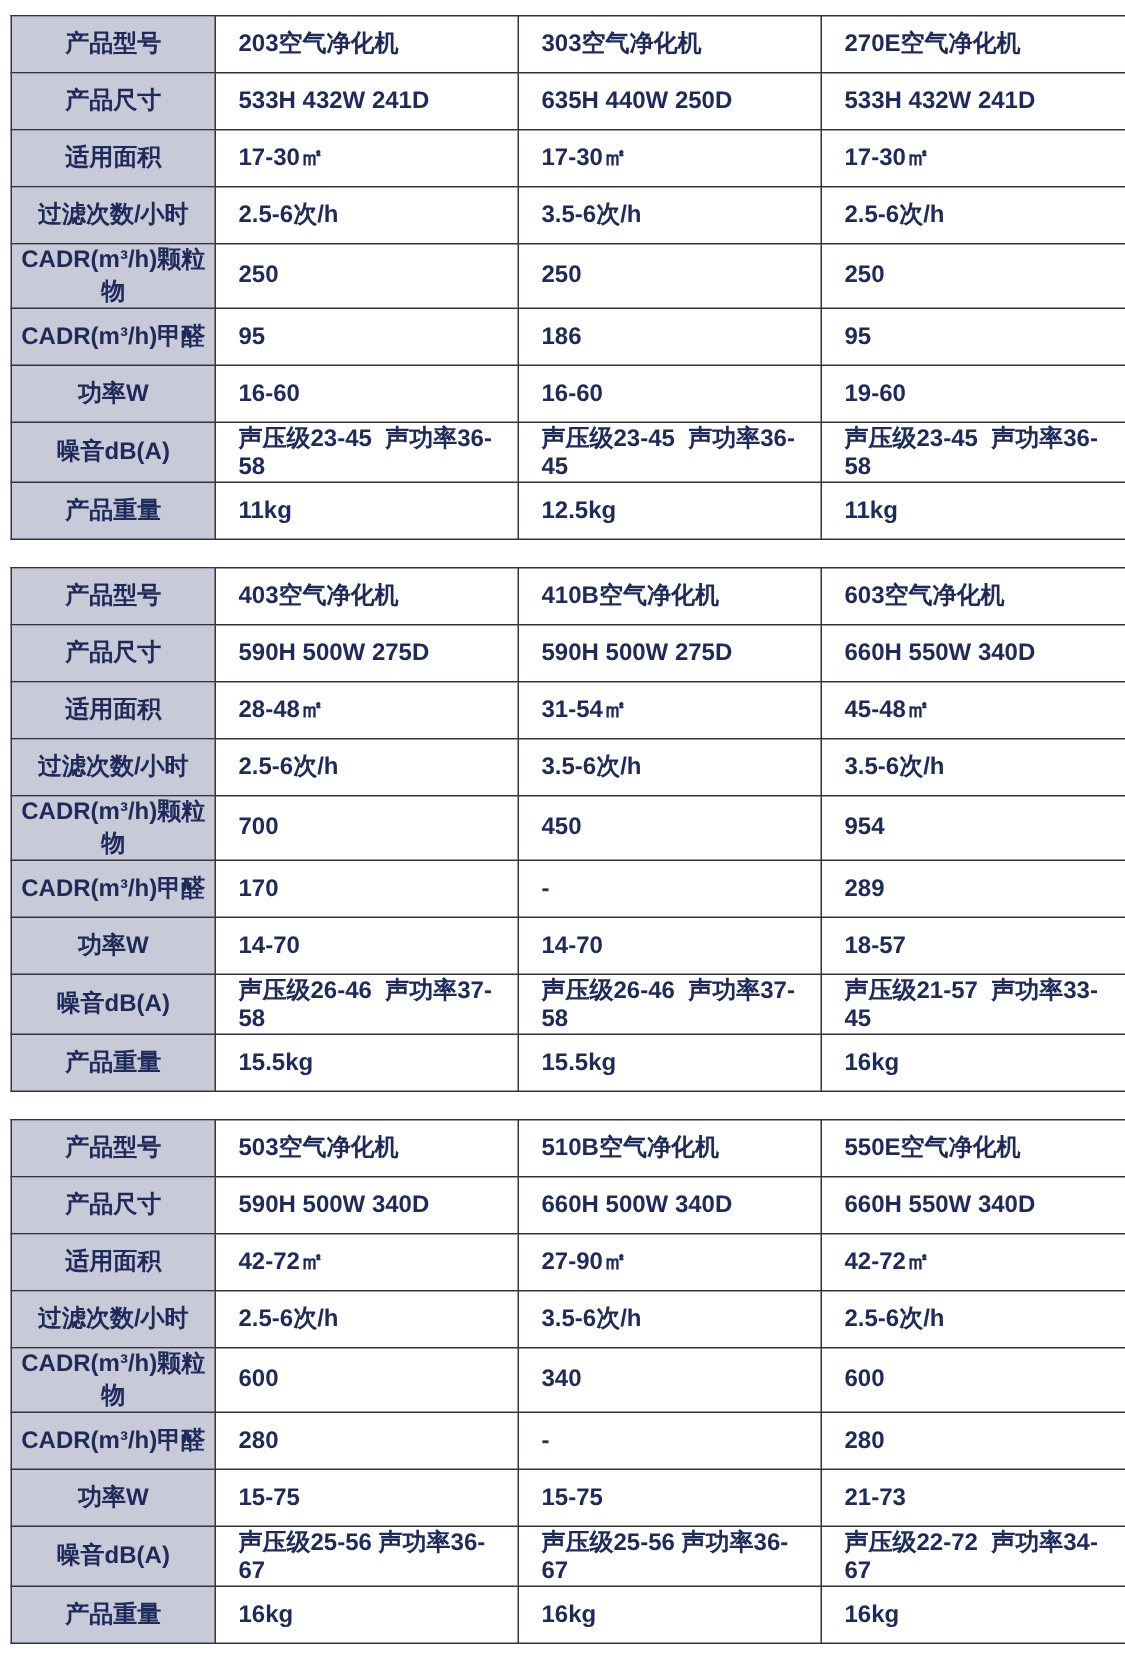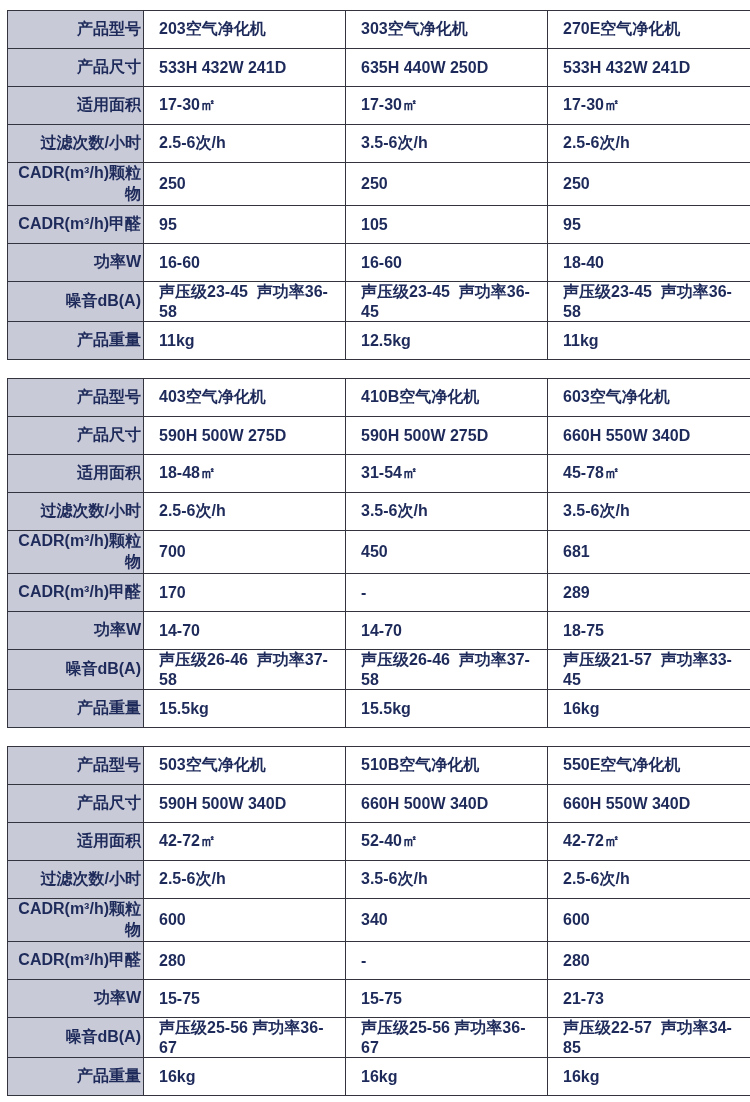--- a/index.html
+++ b/index.html
@@ -18,21 +18,21 @@
   table.spec:last-child { margin-bottom: 0; }
   .spec th, .spec td {
     border: 1.5px solid #33343e;
     height: 37px;
     font-size: 16px;
     font-weight: 600;
     overflow: hidden;
   }
   .spec th {
     background: #c9cad7;
-    text-align: right;
+    text-align: center;
     padding: 0 2px;
     font-weight: 600;
   }
   .spec td {
     background: #ffffff;
     text-align: left;
     padding: 0 4px 0 15px;
     white-space: pre-wrap;
   }
 </style>
@@ -75,28 +75,28 @@
         </tr>
       <tr>
           <th>CADR(m³/h)颗粒物</th>
           <td>250</td>
           <td>250</td>
           <td>250</td>
         </tr>
       <tr>
           <th>CADR(m³/h)甲醛</th>
           <td>95</td>
-          <td>105</td>
+          <td>186</td>
           <td>95</td>
         </tr>
       <tr>
           <th>功率W</th>
           <td>16-60</td>
           <td>16-60</td>
-          <td>18-40</td>
+          <td>19-60</td>
         </tr>
       <tr>
           <th>噪音dB(A)</th>
           <td>声压级23-45  声功率36-58</td>
           <td>声压级23-45  声功率36-45</td>
           <td>声压级23-45  声功率36-58</td>
         </tr>
       <tr>
           <th>产品重量</th>
           <td>11kg</td>
@@ -121,47 +121,47 @@
           <td>603空气净化机</td>
         </tr>
       <tr>
           <th>产品尺寸</th>
           <td>590H 500W 275D</td>
           <td>590H 500W 275D</td>
           <td>660H 550W 340D</td>
         </tr>
       <tr>
           <th>适用面积</th>
-          <td>18-48㎡</td>
+          <td>28-48㎡</td>
           <td>31-54㎡</td>
-          <td>45-78㎡</td>
+          <td>45-48㎡</td>
         </tr>
       <tr>
           <th>过滤次数/小时</th>
           <td>2.5-6次/h</td>
           <td>3.5-6次/h</td>
           <td>3.5-6次/h</td>
         </tr>
       <tr>
           <th>CADR(m³/h)颗粒物</th>
           <td>700</td>
           <td>450</td>
-          <td>681</td>
+          <td>954</td>
         </tr>
       <tr>
           <th>CADR(m³/h)甲醛</th>
           <td>170</td>
           <td>-</td>
           <td>289</td>
         </tr>
       <tr>
           <th>功率W</th>
           <td>14-70</td>
           <td>14-70</td>
-          <td>18-75</td>
+          <td>18-57</td>
         </tr>
       <tr>
           <th>噪音dB(A)</th>
           <td>声压级26-46  声功率37-58</td>
           <td>声压级26-46  声功率37-58</td>
           <td>声压级21-57  声功率33-45</td>
         </tr>
       <tr>
           <th>产品重量</th>
           <td>15.5kg</td>
@@ -187,21 +187,21 @@
         </tr>
       <tr>
           <th>产品尺寸</th>
           <td>590H 500W 340D</td>
           <td>660H 500W 340D</td>
           <td>660H 550W 340D</td>
         </tr>
       <tr>
           <th>适用面积</th>
           <td>42-72㎡</td>
-          <td>52-40㎡</td>
+          <td>27-90㎡</td>
           <td>42-72㎡</td>
         </tr>
       <tr>
           <th>过滤次数/小时</th>
           <td>2.5-6次/h</td>
           <td>3.5-6次/h</td>
           <td>2.5-6次/h</td>
         </tr>
       <tr>
           <th>CADR(m³/h)颗粒物</th>
@@ -218,21 +218,21 @@
       <tr>
           <th>功率W</th>
           <td>15-75</td>
           <td>15-75</td>
           <td>21-73</td>
         </tr>
       <tr>
           <th>噪音dB(A)</th>
           <td>声压级25-56 声功率36-67</td>
           <td>声压级25-56 声功率36-67</td>
-          <td>声压级22-57  声功率34-85</td>
+          <td>声压级22-72  声功率34-67</td>
         </tr>
       <tr>
           <th>产品重量</th>
           <td>16kg</td>
           <td>16kg</td>
           <td>16kg</td>
         </tr>
     </tbody>
   </table>
 

